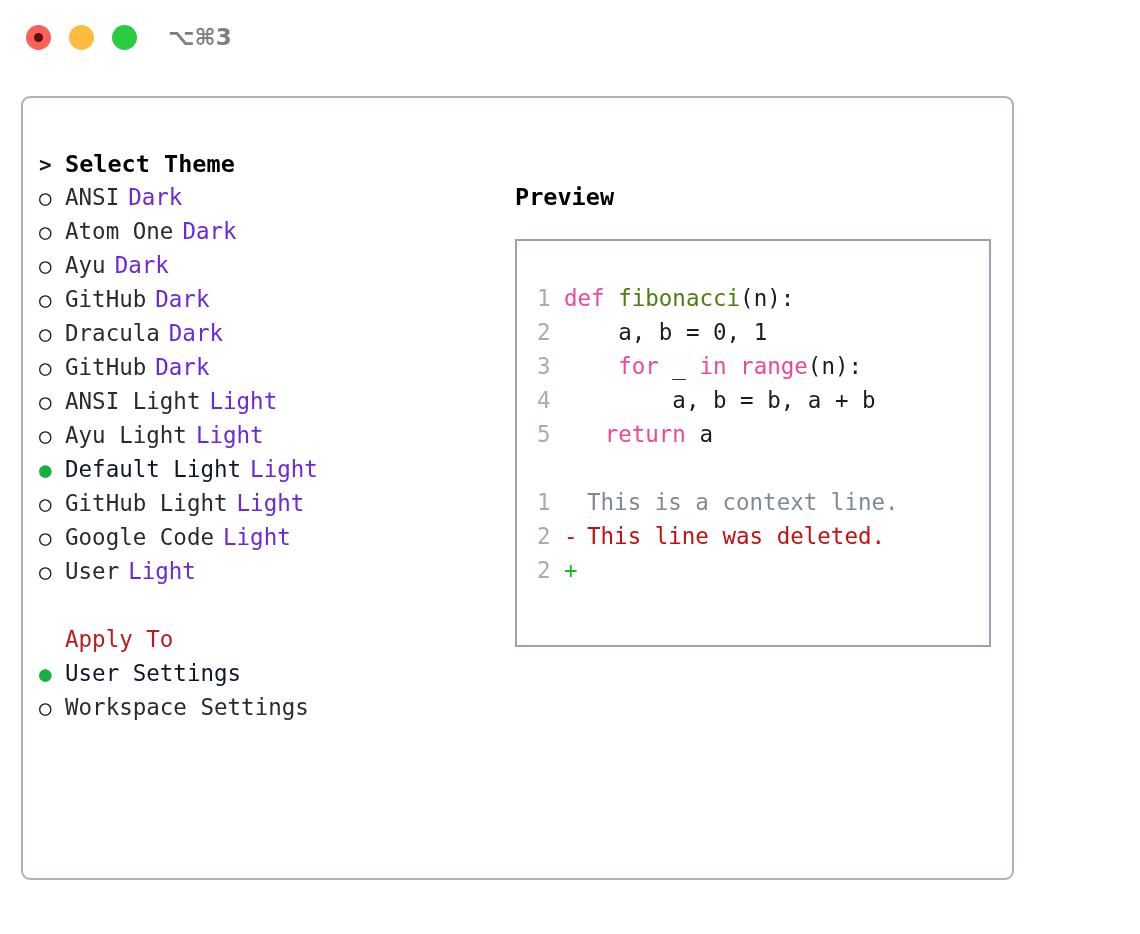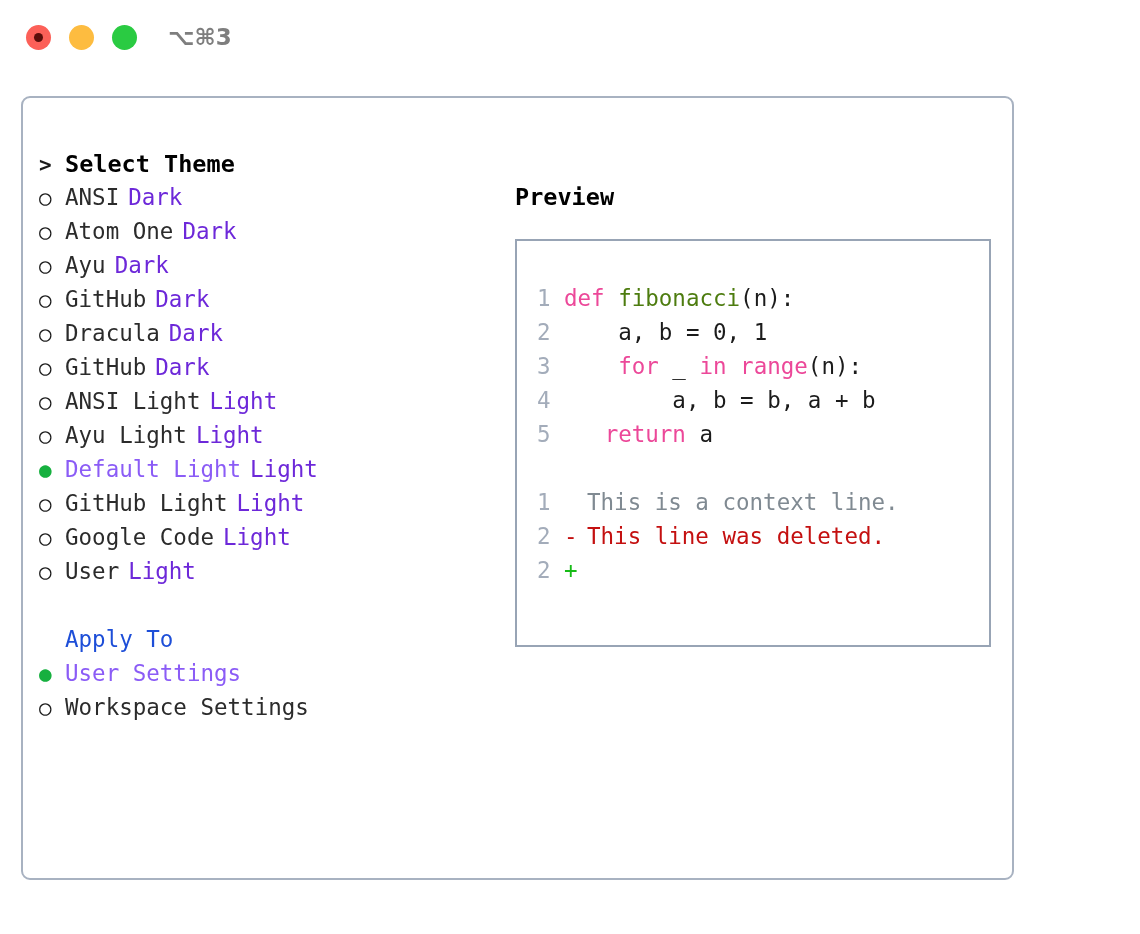--- a/index.html
+++ b/index.html
@@ -102,30 +102,30 @@
     font-size: 23.5px;
     color: #000000;
   }
   .header-row .marker { font-weight: bold; }
   .item-label { color: #2b2b2b; }
   .item-tag {
     color: #6d28d9;
     margin-left: 9px;
   }
   .row.selected .marker { color: #16B03F; }
-  .row.selected .item-label { color: #8b5cf6; }
+  .row.selected .item-label { color: #0f172a; }
 
   .spacer { height: 34px; }
 
   .apply-header {
     display: flex;
     align-items: baseline;
     height: 34px;
     font-size: 22.5px;
-    color: #1d4ed8;
+    color: #b91c1c;
     white-space: pre;
   }
 
   .hint {
     margin-top: 30px;
     width: 412px;
     font-size: 22px;
     line-height: 34px;
     color: #9AA4B2;
     white-space: pre-wrap;

